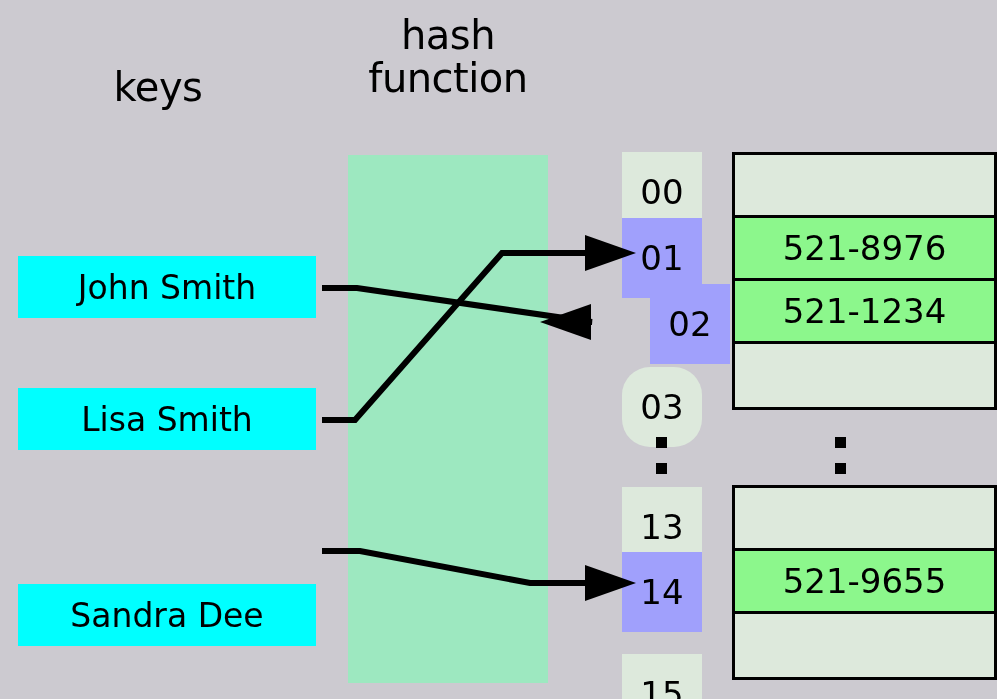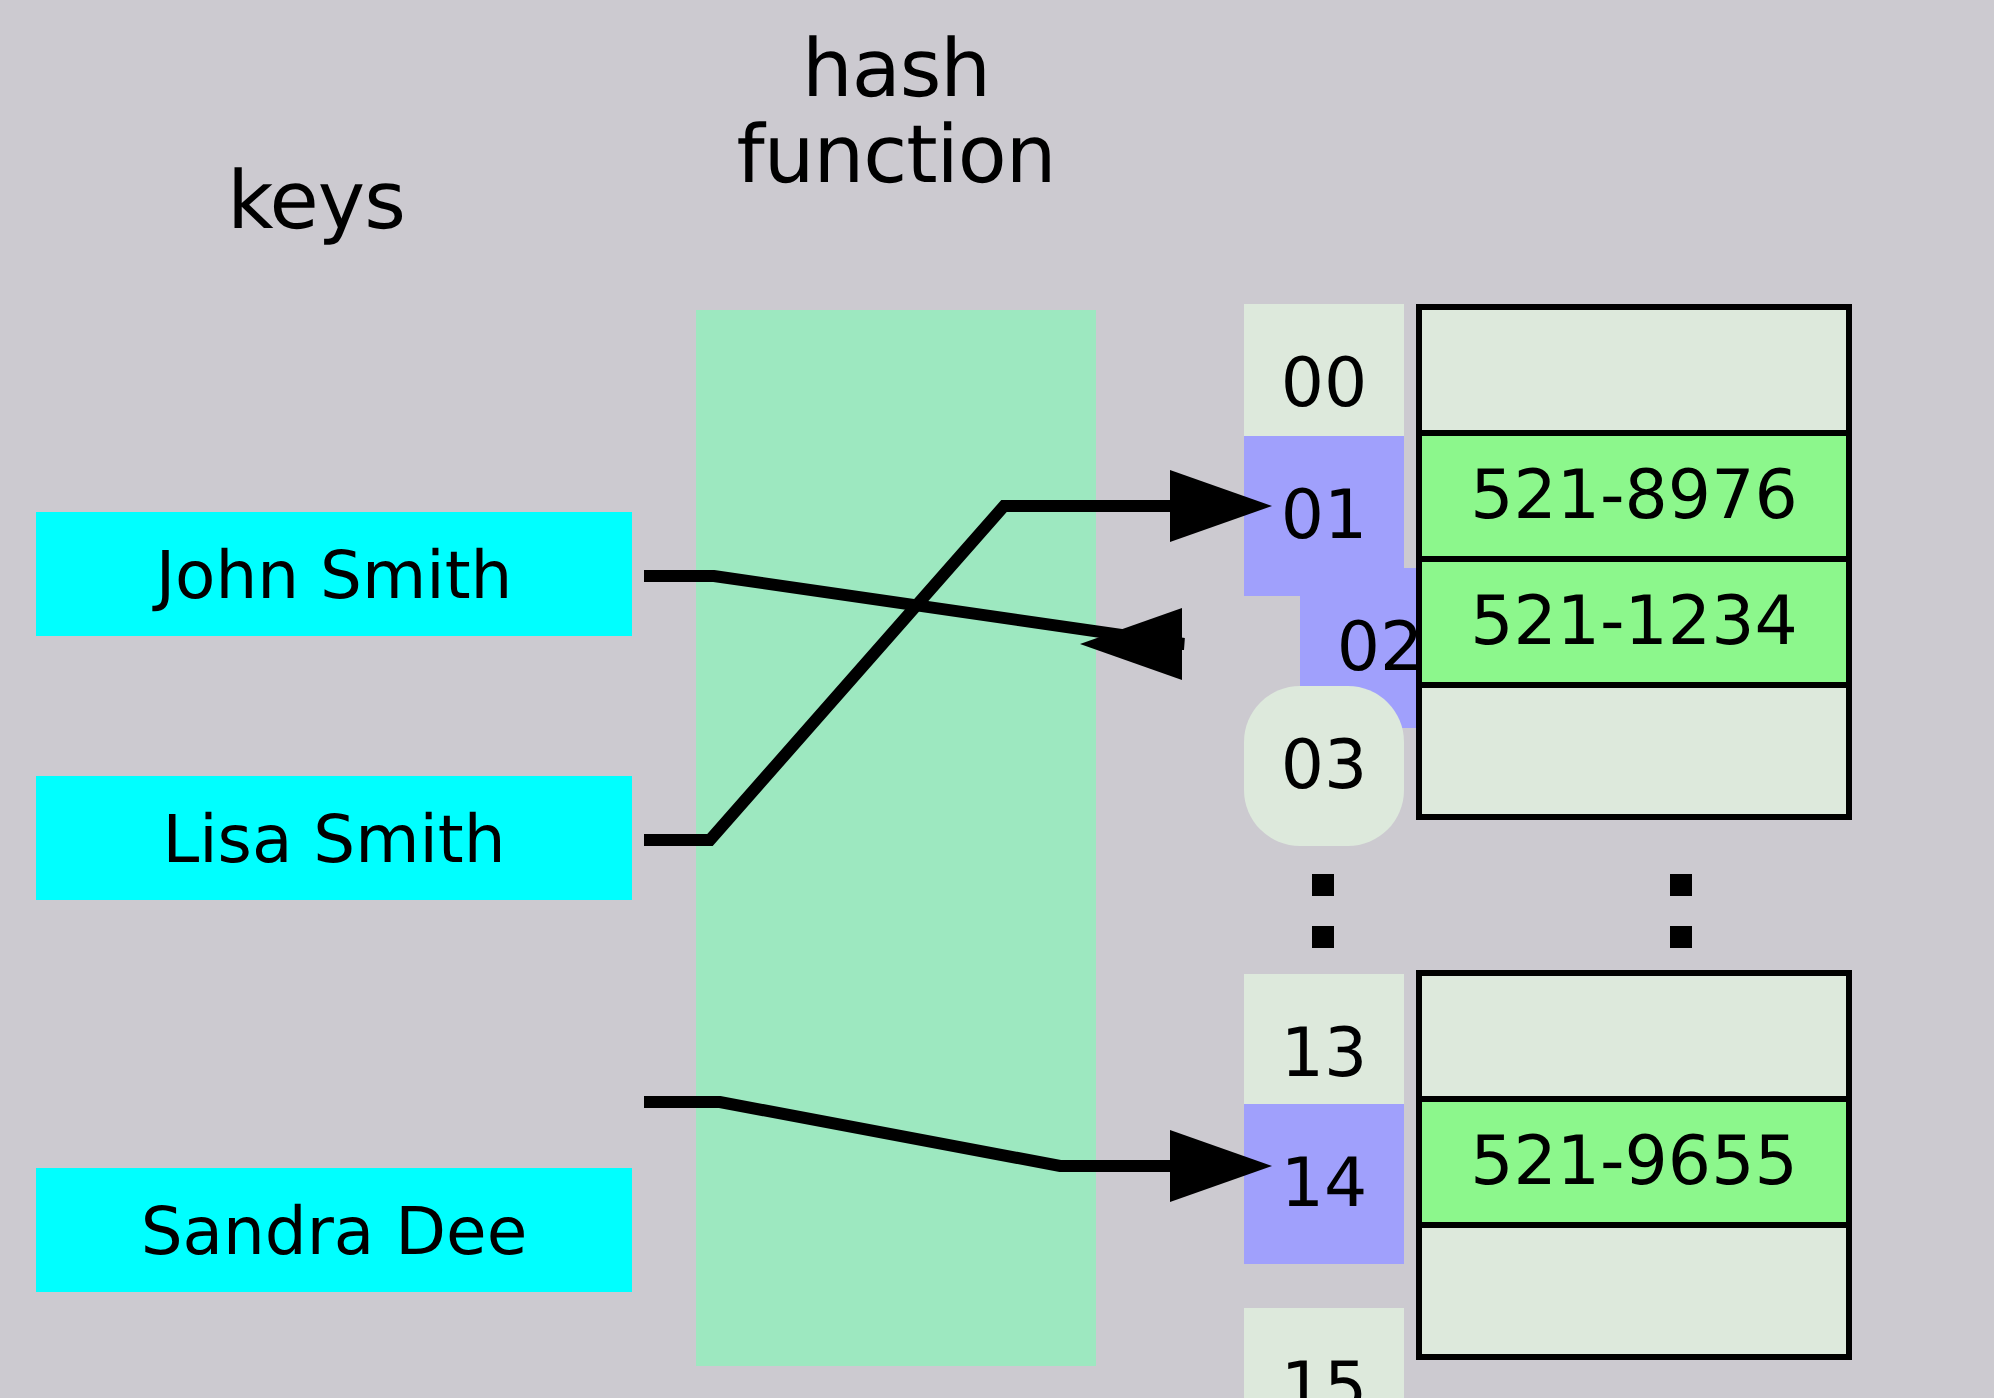--- a/index.html
+++ b/index.html
@@ -23,21 +23,21 @@
   .heading {
     position: absolute;
     font-weight: normal;
     color: #000000;
     font-size: 40px;
     letter-spacing: -0.5px;
     text-align: center;
     white-space: nowrap;
     line-height: 1.08;
   }
-  #heading-keys   { left: 38px;  top: 80px;  width: 240px; }
+  #heading-keys   { left: 38px;  top: 66px;  width: 240px; }
   #heading-hash   { left: 298px; top: 14px;  width: 300px; }
   #heading-buckets{ left: 700px; top: 78px;  width: 270px; }
 
   
   #hash-panel {
     position: absolute;
     left: 348px;
     top: 155px;
     width: 200px;
     height: 528px;
@@ -74,22 +74,22 @@
     font-size: 34px;
     color: #000000;
     box-sizing: border-box;
   }
   .index-box.empty    { background: #dde9dc; }
   .index-box.occupied { background: #a0a0fc; }
 
   
   .bucket-table {
     position: absolute;
-    left: 708px;
-    width: 218px;
+    left: 732px;
+    width: 265px;
     border: 3px solid #000000;
     box-sizing: border-box;
     text-align: right;
   }
   #bucket-table-top    { top: 152px; }
   #bucket-table-bottom { top: 485px; }
 
   .bucket-cell {
     height: 63px;
     display: flex;
@@ -145,21 +145,21 @@
 
   <div id="hash-panel"></div>
 
   <div class="key-box" id="key-box-0">John Smith</div>
   <div class="key-box" id="key-box-1">Lisa Smith</div>
   <div class="key-box" id="key-box-2">Sandra Dee</div>
 
   <div class="index-box empty" style="top:152px;">00</div>
   <div class="index-box occupied" style="top:218px;">01</div>
   <div class="index-box occupied" style="top:284px;margin-left:28px;">02</div>
-  <div class="index-box empty" style="top:343px;border-radius:28px;">03</div>
+  <div class="index-box empty" style="top:367px;border-radius:28px;">03</div>
 
   <div class="index-box empty" style="top:487px;">13</div>
   <div class="index-box occupied" style="top:552px;">14</div>
   <div class="index-box empty" style="top:654px;">15</div>
 
   <div class="bucket-table" id="bucket-table-top">
     <div class="bucket-cell empty"></div>
     <div class="bucket-cell filled">521-8976</div>
     <div class="bucket-cell filled">521-1234</div>
     <div class="bucket-cell empty"></div>

